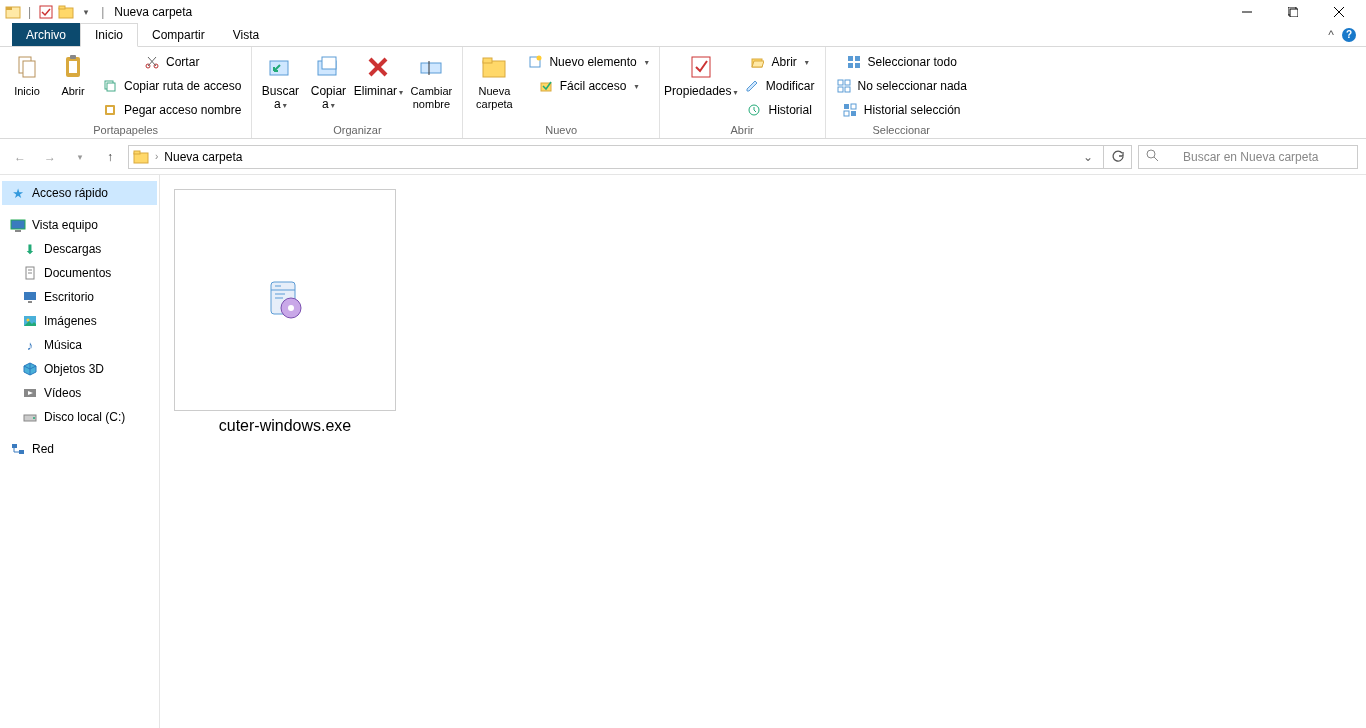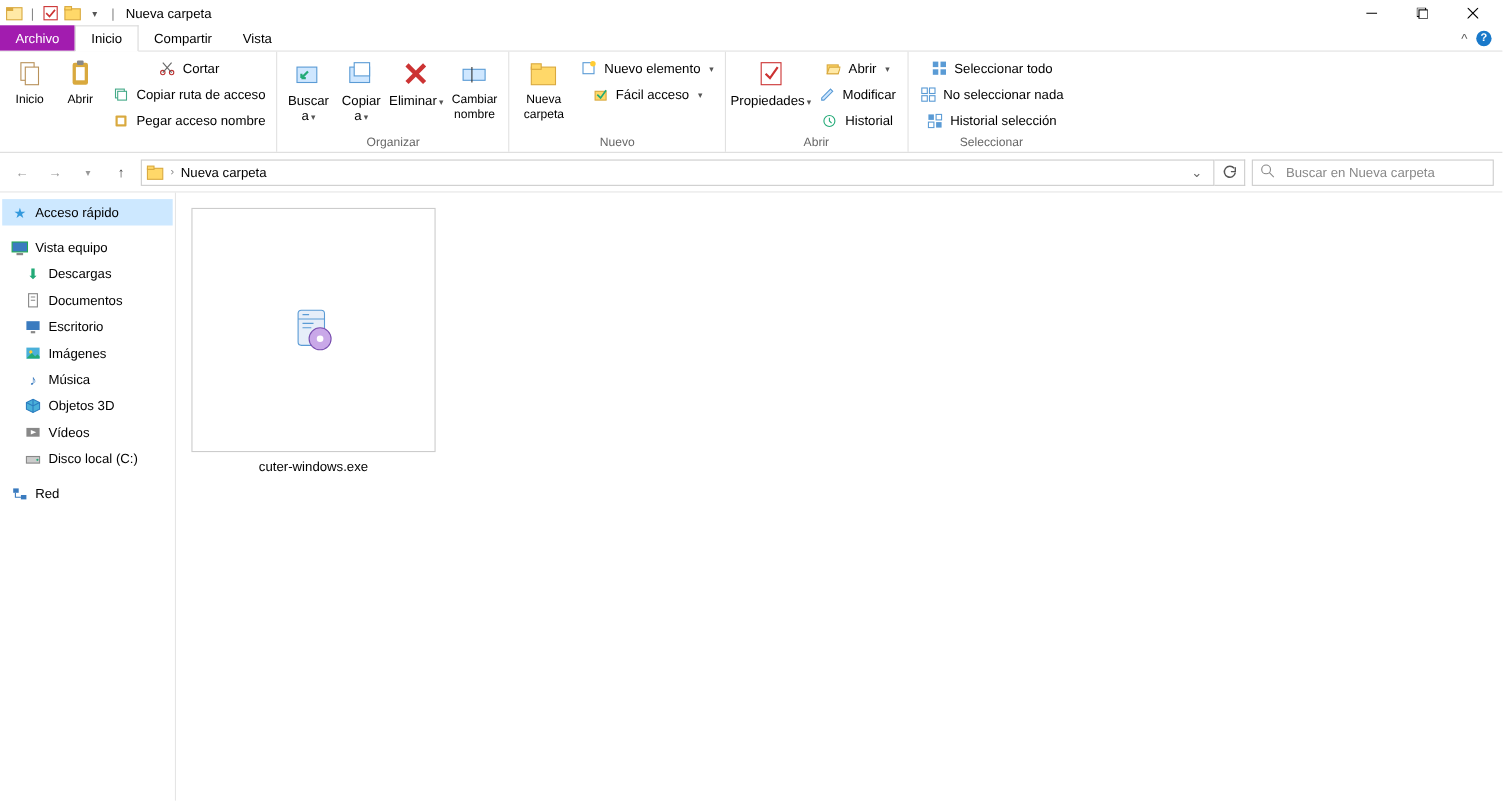--- a/index.html
+++ b/index.html
@@ -10,21 +10,21 @@
 .title-bar .qat { display: flex; align-items: center; gap: 2px; }
 .title-bar .qat-icon { width: 18px; height: 18px; display: flex; align-items: center; justify-content: center; }
 .title-bar .sep { color: #888; margin: 0 4px; }
 .title-bar .title-text { margin-left: 6px; color: #000; }
 .title-bar .window-controls { margin-left: auto; display: flex; }
 .title-bar .wc { width: 46px; height: 23px; display: flex; align-items: center; justify-content: center; }
 
 
 .tab-strip { height: 24px; display: flex; align-items: stretch; border-bottom: 1px solid #d9d9d9; background: #fff; }
 .tab { padding: 0 14px; display: flex; align-items: center; cursor: default; }
-.tab.file { background: #a21caf; color: #fff; }
+.tab.file { background: #0c4a6e; color: #fff; margin-left: 12px; }
 .tab.active { border: 1px solid #d9d9d9; border-bottom: 1px solid #fff; background: #fff; margin-bottom: -1px; }
 .tab-strip .right { margin-left: auto; display: flex; align-items: center; gap: 8px; padding-right: 10px; }
 .help-circle { width: 14px; height: 14px; border-radius: 50%; background: #1979ca; color: #fff; display: flex; align-items: center; justify-content: center; font-size: 10px; font-weight: bold; }
 
 
 .ribbon { height: 92px; display: flex; border-bottom: 1px solid #d9d9d9; background: #fff; }
 .group { display: flex; flex-direction: column; padding: 2px 6px 0; border-right: 1px solid #e1e1e1; }
 .group-body { flex: 1; display: flex; align-items: flex-start; gap: 4px; }
 .group-label { text-align: center; font-size: 11px; color: #666; padding: 2px 0; }
 .big-btn { display: flex; flex-direction: column; align-items: center; justify-content: flex-start; width: 56px; padding-top: 2px; }
@@ -37,37 +37,37 @@
 
 
 .nav-row { height: 36px; display: flex; align-items: center; gap: 6px; padding: 0 8px; background: #fff; border-bottom: 1px solid #e5e5e5; }
 .nav-btn { width: 24px; height: 24px; display: flex; align-items: center; justify-content: center; color: #999; }
 .nav-btn.enabled { color: #333; }
 .addr-bar { flex: 1; height: 24px; border: 1px solid #ccc; display: flex; align-items: center; padding: 0 4px; gap: 6px; }
 .addr-bar .crumb { display: flex; align-items: center; gap: 4px; }
 .addr-bar .chev { color: #888; font-size: 10px; }
 .addr-refresh { width: 28px; height: 24px; border: 1px solid #ccc; border-left: none; display: flex; align-items: center; justify-content: center; }
 .addr-drop { width: 22px; display: flex; align-items: center; justify-content: center; color: #666; margin-left: auto; }
-.search-box { width: 220px; height: 24px; border: 1px solid #ccc; display: flex; align-items: center; padding: 0 6px; gap: 10px; color: #888; }
+.search-box { width: 220px; height: 24px; border: 1px solid #ccc; display: flex; align-items: center; padding: 0 6px; gap: 24px; color: #888; }
 .search-icon { color: #888; }
 
 
 .main { display: flex; height: calc(728px - 23px - 24px - 92px - 36px); }
 .nav-pane { width: 160px; border-right: 1px solid #e5e5e5; padding: 6px 2px; overflow: auto; }
 .nav-item { display: flex; align-items: center; gap: 6px; height: 24px; padding: 0 6px 0 20px; }
 .nav-item.root { padding-left: 8px; }
 .nav-item.selected { background: #cde8ff; }
 .nav-item .icon { width: 16px; height: 16px; display: flex; align-items: center; justify-content: center; font-size: 13px; }
 .nav-spacer { height: 8px; }
 
 .content { flex: 1; padding: 14px; display: flex; flex-wrap: wrap; align-content: flex-start; gap: 18px; }
 .file-item { width: 222px; display: flex; flex-direction: column; align-items: center; }
 .file-thumb { width: 222px; height: 222px; border: 1px solid #ccc; display: flex; align-items: center; justify-content: center; background: #fff; }
 .file-thumb svg { width: 48px; height: 48px; }
-.file-label { margin-top: 6px; font-size: 12px; text-align: center; }
+.file-label { margin-top: 6px; font-size: 16px; text-align: center; }
 
 
 .folder-icon svg, .icon svg { display: block; }
 </style>
 </head>
 <body>
 
 <div class="title-bar">
   <div class="qat">
     <span class="qat-icon">
@@ -173,20 +173,21 @@
           <span class="icon">
               <svg width="14" height="14" viewBox="0 0 14 14">
                 <rect x="2" y="2" width="10" height="10" rx="1" fill="#d9a93e"></rect>
                 <rect x="4" y="4" width="6" height="6" fill="#fff"></rect>
               </svg>
             </span>
           <span>Pegar acceso nombre</span>
         </div>
       </div>
     </div>
+    <div class="group-label">Portapapeles</div>
   </div>
 
   <div class="group">
     <div class="group-body">
       <div class="big-btn" style="width:44px">
         <span class="icon">
             <svg width="28" height="28" viewBox="0 0 28 28">
               <rect x="4" y="8" width="18" height="14" fill="#cfe7ff" stroke="#5a9bd5"></rect>
               <path d="M14 12 L8 18 M8 18 L8 14 M8 18 L12 18" stroke="#2a7" fill="none" stroke-width="2"></path>
             </svg>

